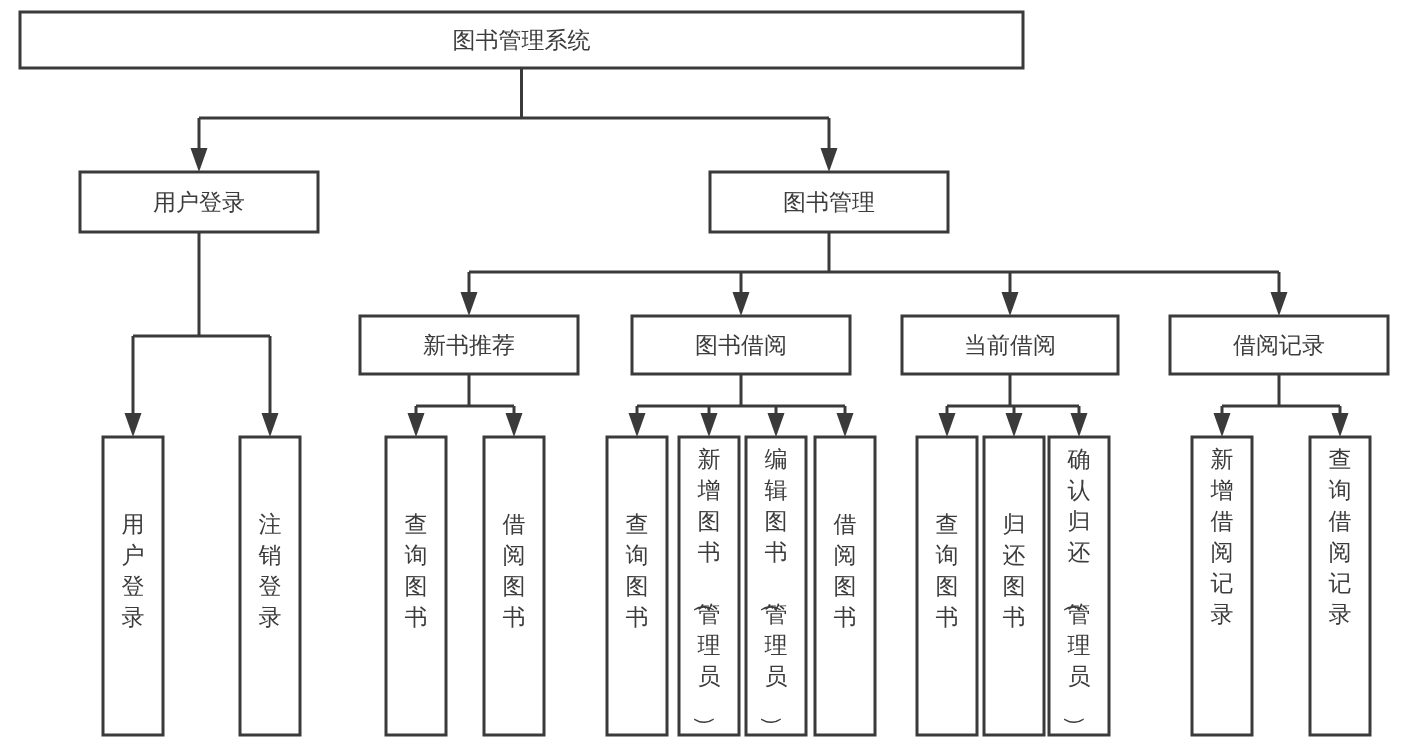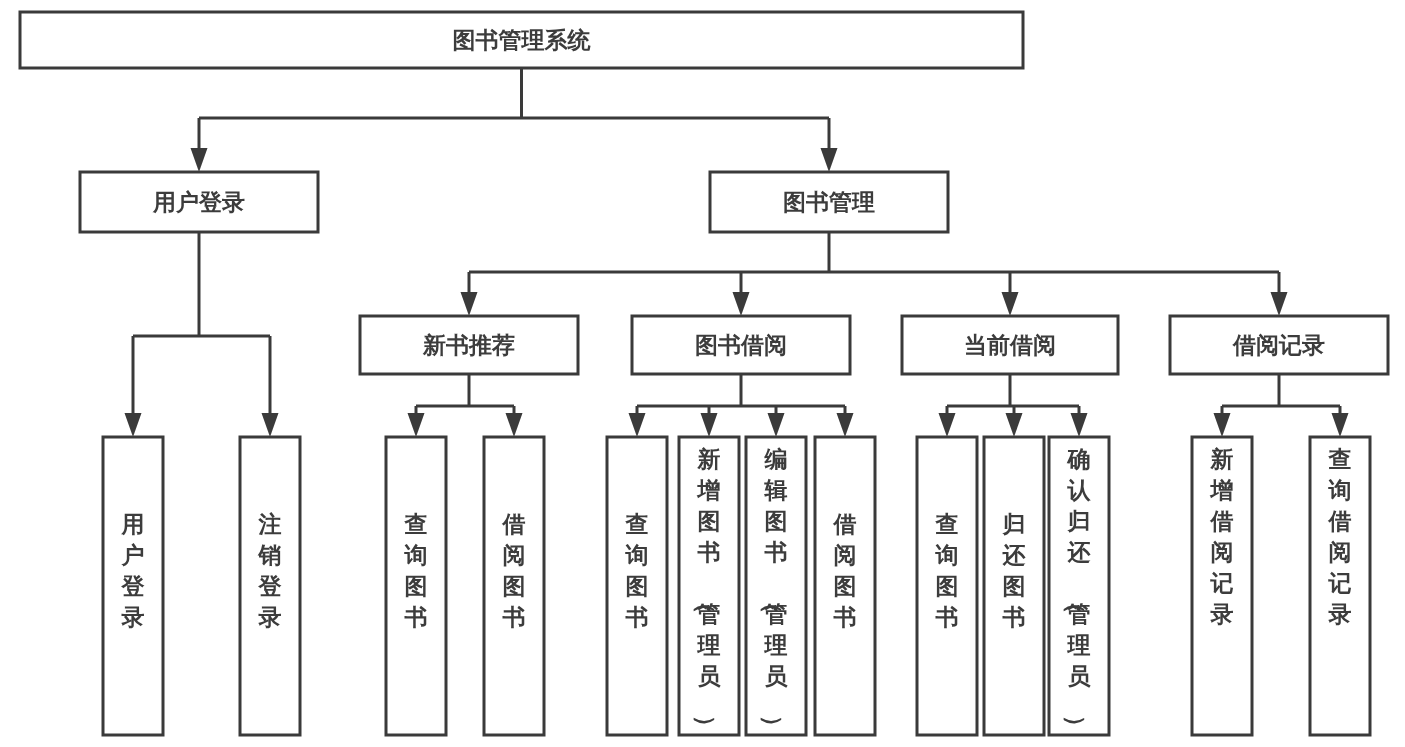--- a/index.html
+++ b/index.html
@@ -12,21 +12,20 @@
     font-family: "DejaVu Sans", "Liberation Sans", sans-serif;
     width: 1405px;
     height: 747px;
     overflow: hidden;
   }
   #diagram-root {
     position: relative;
     width: 1405px;
     height: 569px;
     background: #ffffff;
-    font-weight: bold;
   }
   svg.diagram-canvas {
     position: absolute;
     left: 0;
     top: 0;
     width: 1405px;
     height: 747px;
     display: block;
   }
   .node-box {

